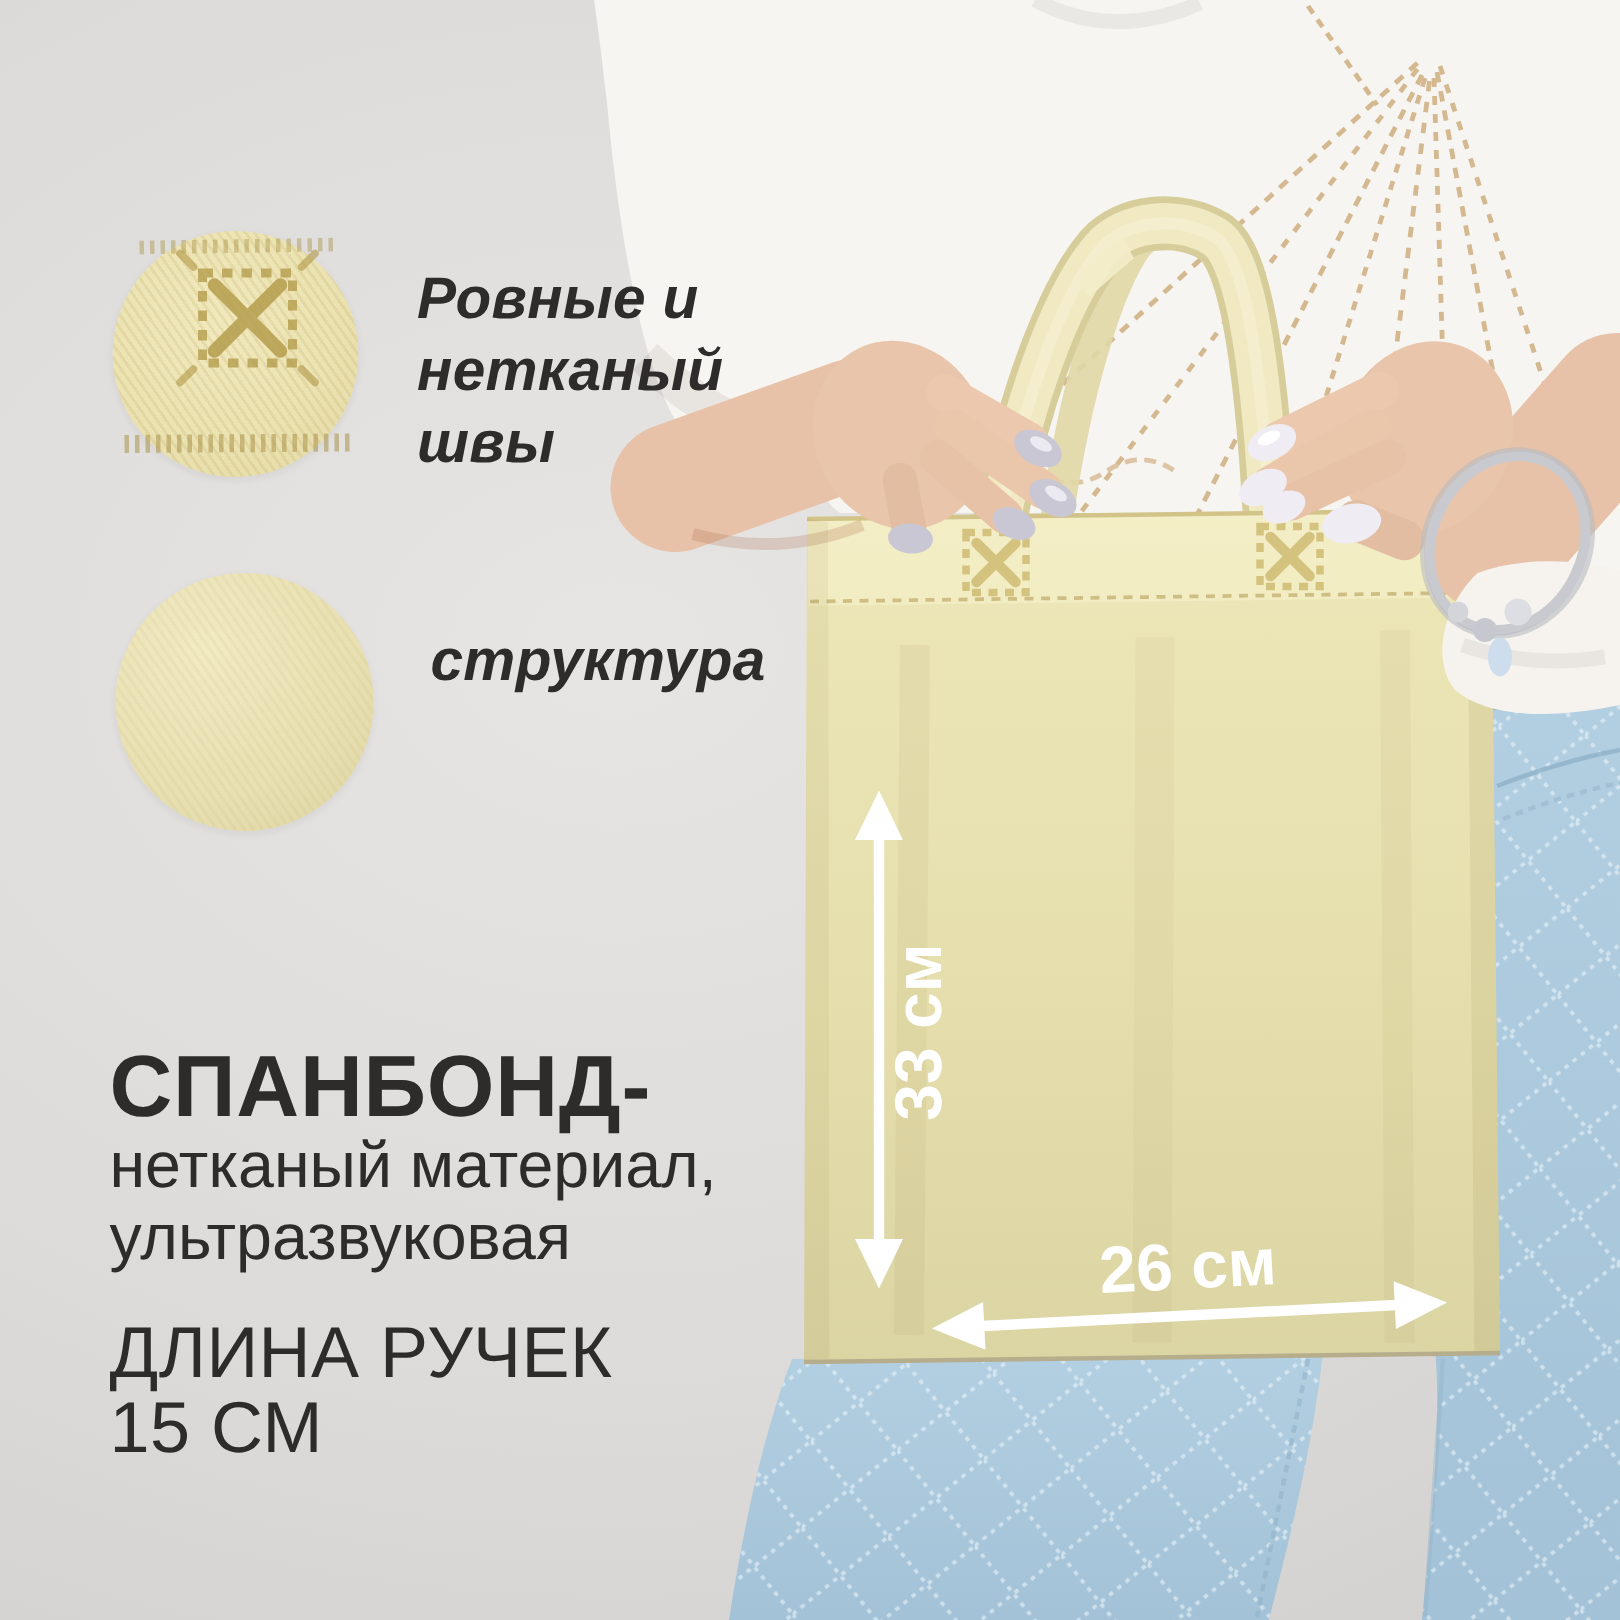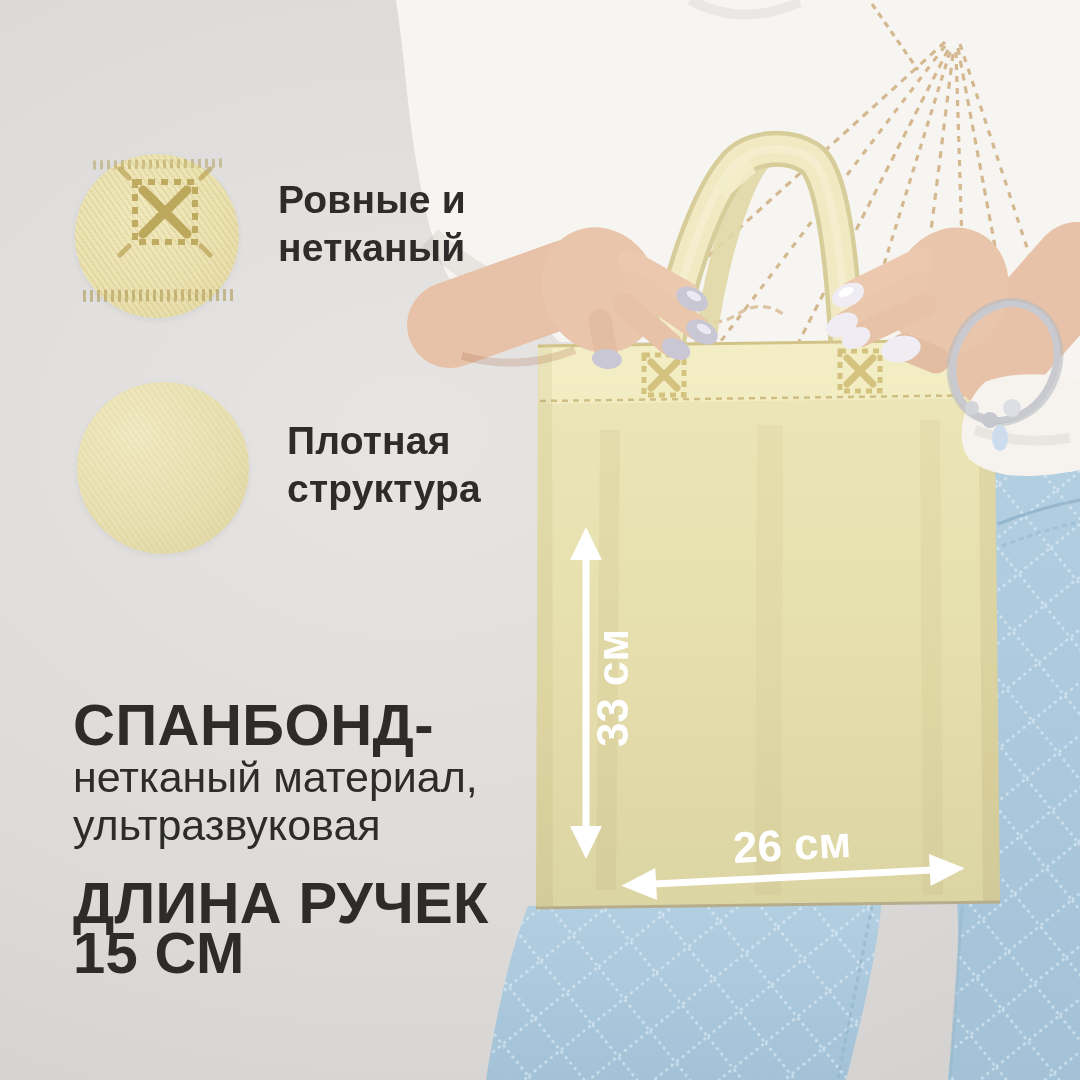--- a/index.html
+++ b/index.html
@@ -25,36 +25,36 @@
     background:
       repeating-linear-gradient(55deg, rgba(180,160,90,.09) 0 2px, rgba(0,0,0,0) 2px 5px),
       radial-gradient(circle at 35% 30%, #f1eac3 0%, #e8e0b1 60%, #ddd4a2 100%);
     box-shadow:0 2px 6px rgba(0,0,0,.06);
   }
   .circle-seams svg{position:absolute;left:0;top:0;}
 
   
   .callout{
     position:absolute;color:#2d2c2a;font-weight:700;
-    font-size:39px;line-height:48px;letter-spacing:.2px;white-space:nowrap;
+    font-size:39px;line-height:48px;letter-spacing:.2px;white-space:nowrap;font-style:italic;
   }
   .callout-seams{left:278px;top:176px;}
   .callout-fabric{left:287px;top:417px;}
 
   .material-title{
     position:absolute;left:73px;top:696px;color:#2d2c2a;
     font-size:58px;line-height:58px;font-weight:700;letter-spacing:.5px;white-space:nowrap;
   }
   .material-desc{
     position:absolute;left:73px;top:753px;color:#2d2c2a;
     font-size:43px;line-height:48px;font-weight:400;white-space:nowrap;
   }
   .material-handles{
     position:absolute;left:73px;top:878px;color:#2d2c2a;
-    font-size:58px;line-height:50px;font-weight:700;letter-spacing:.3px;white-space:nowrap;
+    font-size:48px;line-height:50px;font-weight:400;letter-spacing:.3px;white-space:nowrap;
   }
 
   .dim-label{
     position:absolute;color:#ffffff;font-weight:700;font-size:44px;white-space:nowrap;
   }
   .dim-label-height{
     left:613px;top:688px;transform:translate(-50%,-50%) rotate(-90deg);
   }
   .dim-label-width{
     left:792px;top:845px;transform:translate(-50%,-50%) rotate(-3deg);
@@ -223,24 +223,24 @@
       <path d="M68,36 L112,80 M112,36 L68,80" stroke="rgba(176,152,70,.8)" stroke-width="9" stroke-linecap="round" fill="none"></path>
       <path d="M54,24 l-9,-9 M126,24 l9,-9 M54,92 l-9,9 M126,92 l9,9" stroke="rgba(176,152,70,.6)" stroke-width="5" stroke-linecap="round"></path>
     </svg>
   </div>
 
   <div class="detail-circle circle-fabric"></div>
 
   <div class="callout callout-seams">
     <div>Ровные и</div>
     <div>нетканый</div>
+    <div>швы</div>
   </div>
 
   <div class="callout callout-fabric">
-    <div>Плотная</div>
     <div>структура</div>
   </div>
 
   <div class="material-title">СПАНБОНД-</div>
   <div class="material-desc">
     <div>нетканый материал,</div>
     <div>ультразвуковая</div>
   </div>
   <div class="material-handles">
     <div>ДЛИНА РУЧЕК</div>

